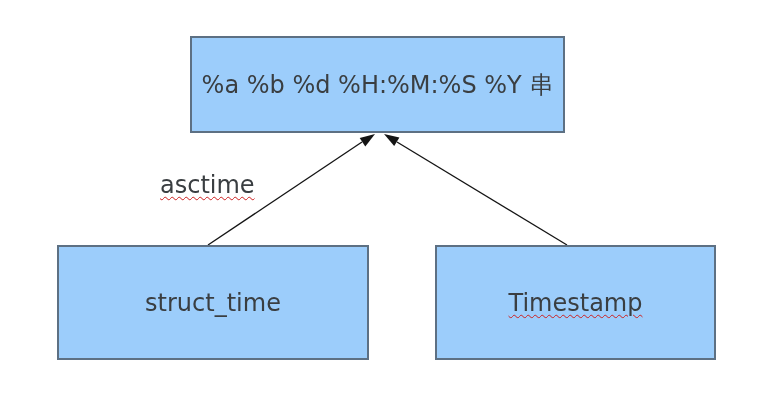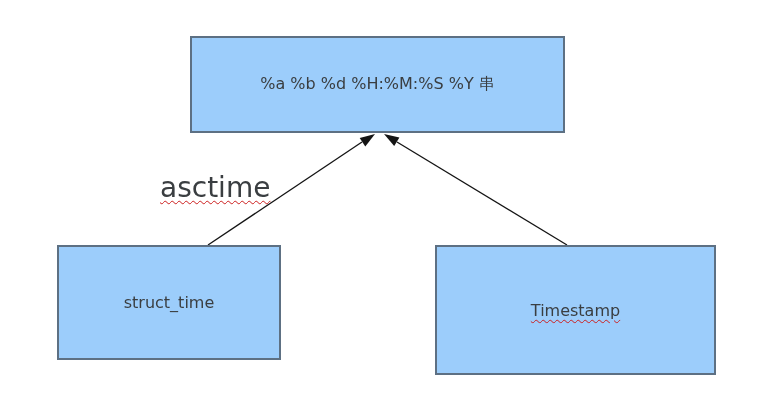--- a/index.html
+++ b/index.html
@@ -24,30 +24,30 @@
   }
   .node {
     position: absolute;
     box-sizing: border-box;
     background: #9ccdfb;
     border: 2px solid #5d7083;
     display: flex;
     align-items: center;
     justify-content: center;
     color: #3a3e41;
-    font-size: 16px;
+    font-size: 24px;
     white-space: nowrap;
   }
   .node-format    { left: 190px; top: 36px;  width: 375px; height: 97px;  }
-  .node-struct    { left: 57px;  top: 245px; width: 224px; height: 115px; }
-  .node-timestamp { left: 435px; top: 245px; width: 281px; height: 130px; }
+  .node-struct    { left: 57px;  top: 245px; width: 312px; height: 115px; }
+  .node-timestamp { left: 435px; top: 245px; width: 281px; height: 115px; }
   .edge-label {
     position: absolute;
     color: #3a3e41;
-    font-size: 28px;
+    font-size: 24px;
     line-height: 1.15;
     white-space: nowrap;
   }
   .edge-label-asctime { left: 160px; top: 172px; }
   .edge-label-ctime   { left: 500px; top: 172px; }
   .squiggle {
     text-decoration-line: underline;
     text-decoration-style: wavy;
     text-decoration-color: #cc1f1f;
     text-decoration-thickness: 1px;

